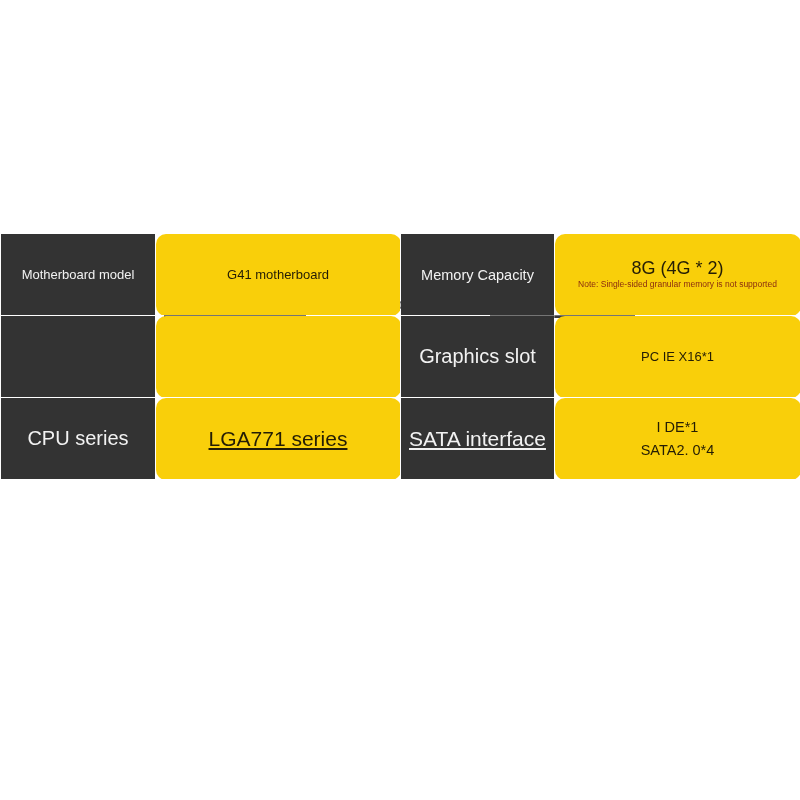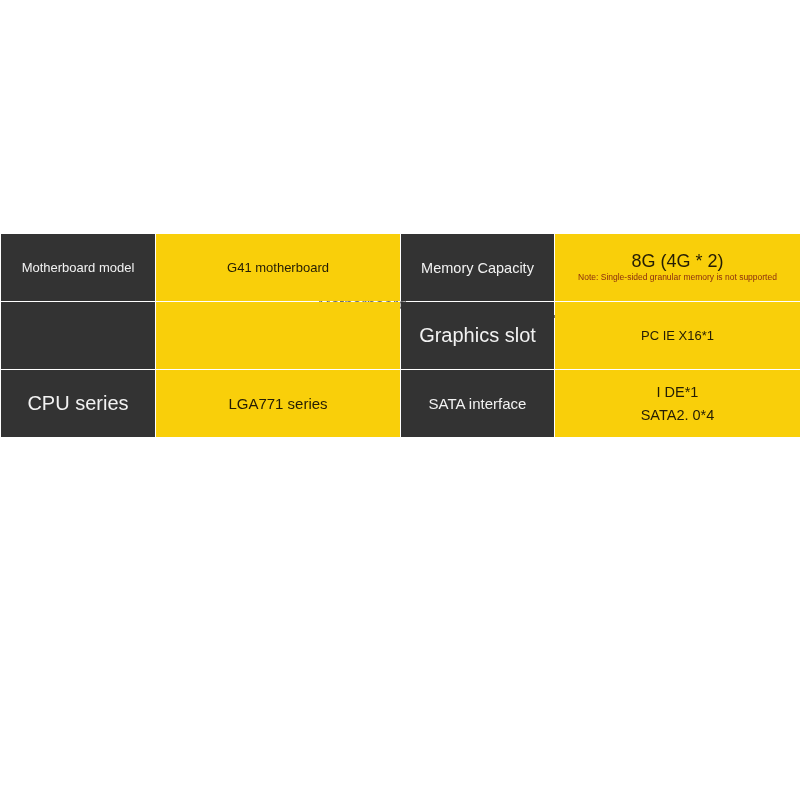--- a/index.html
+++ b/index.html
@@ -46,44 +46,45 @@
 
   
   #spec-table {
     position: absolute;
     left: 0;
     top: 233px;
     width: 800px;
     border-collapse: collapse;
     table-layout: fixed;
   }
-  #spec-table tr { height: 68px; }
+  #spec-table tr { height: 82px; }
   #spec-table td {
     padding: 0 4px;
     text-align: center;
     vertical-align: middle;
     border: 1px solid rgba(255,255,255,.30);
     overflow: hidden;
   }
   td.lbl {
     background: #333333;
     color: #f2f2f2;
   }
   td.val {
     background: #f9cf0a;
     color: #241d05;
+    border-radius: 10px;
   }
   
   col.c1 { width: 155px; }
   col.c2 { width: 245px; }
   col.c3 { width: 154px; }
   col.c4 { width: 246px; }
   .fs-sm  { font-size: 13px; }
   .fs-md  { font-size: 14.5px; }
-  .fs-lg  { font-size: 15px; }
+  .fs-lg  { font-size: 21px; text-decoration: underline; }
   .fs-xl  { font-size: 20px; }
 
   .cell-lines { display: flex; flex-direction: column; justify-content: flex-start; gap: 4px; }
   .cell-lines > span { display: block; line-height: 1.25; }
 
   .note {
     display: block;
     font-size: 8.5px;
     color: #8a2d10;
     line-height: 1.3;

